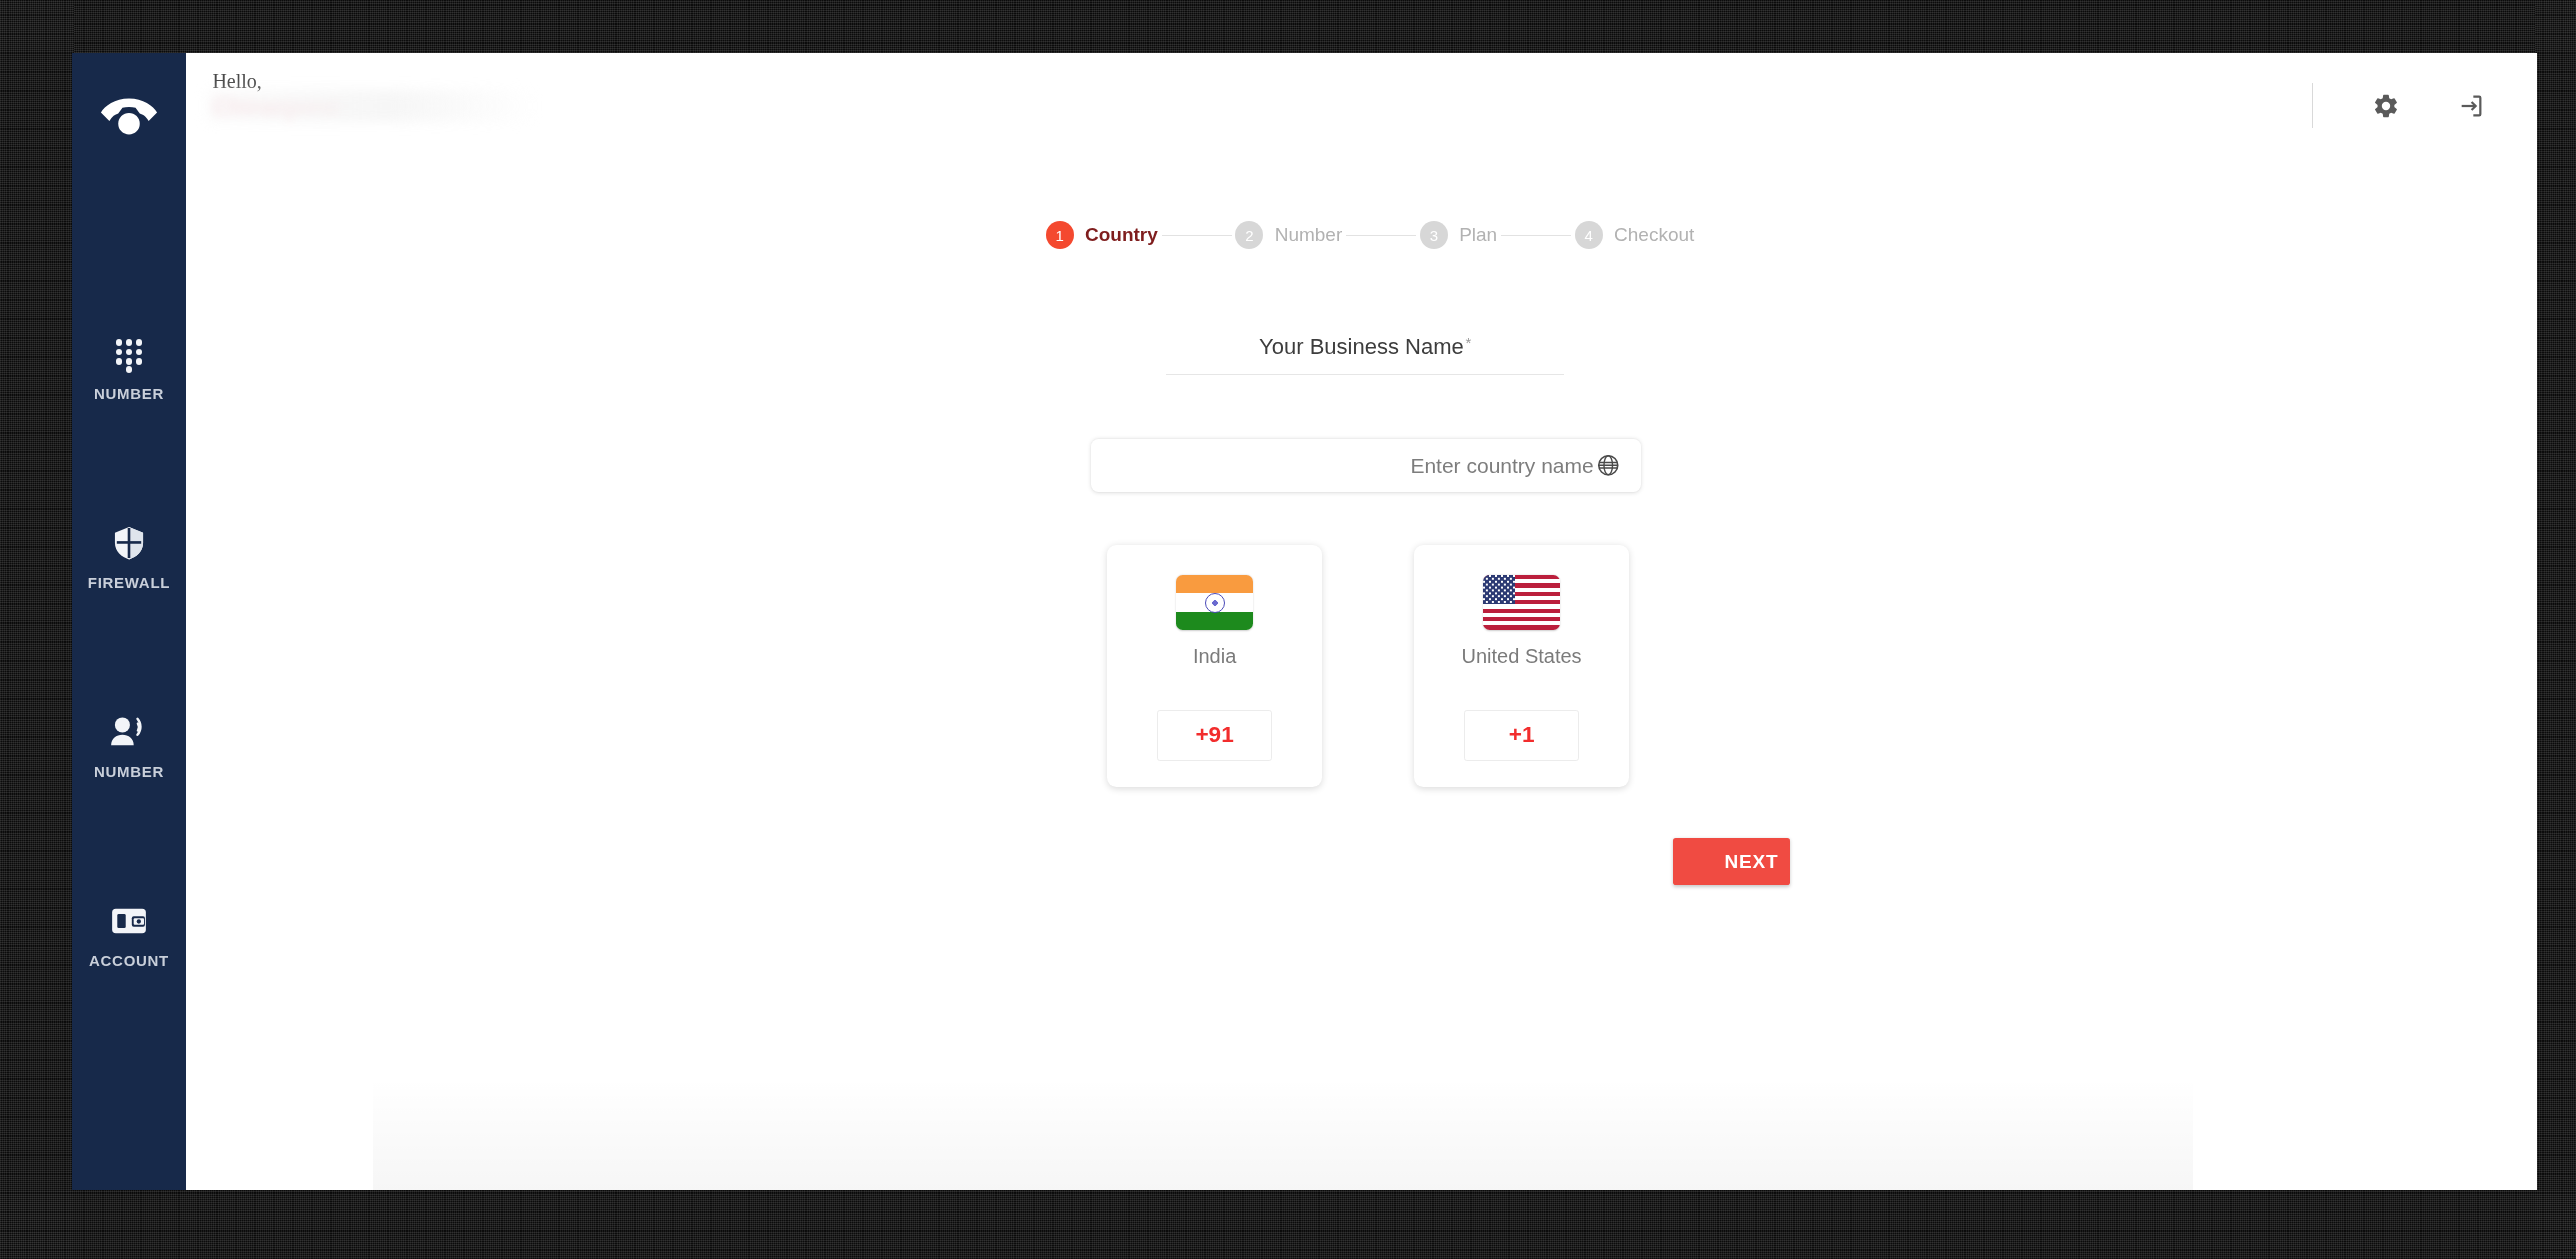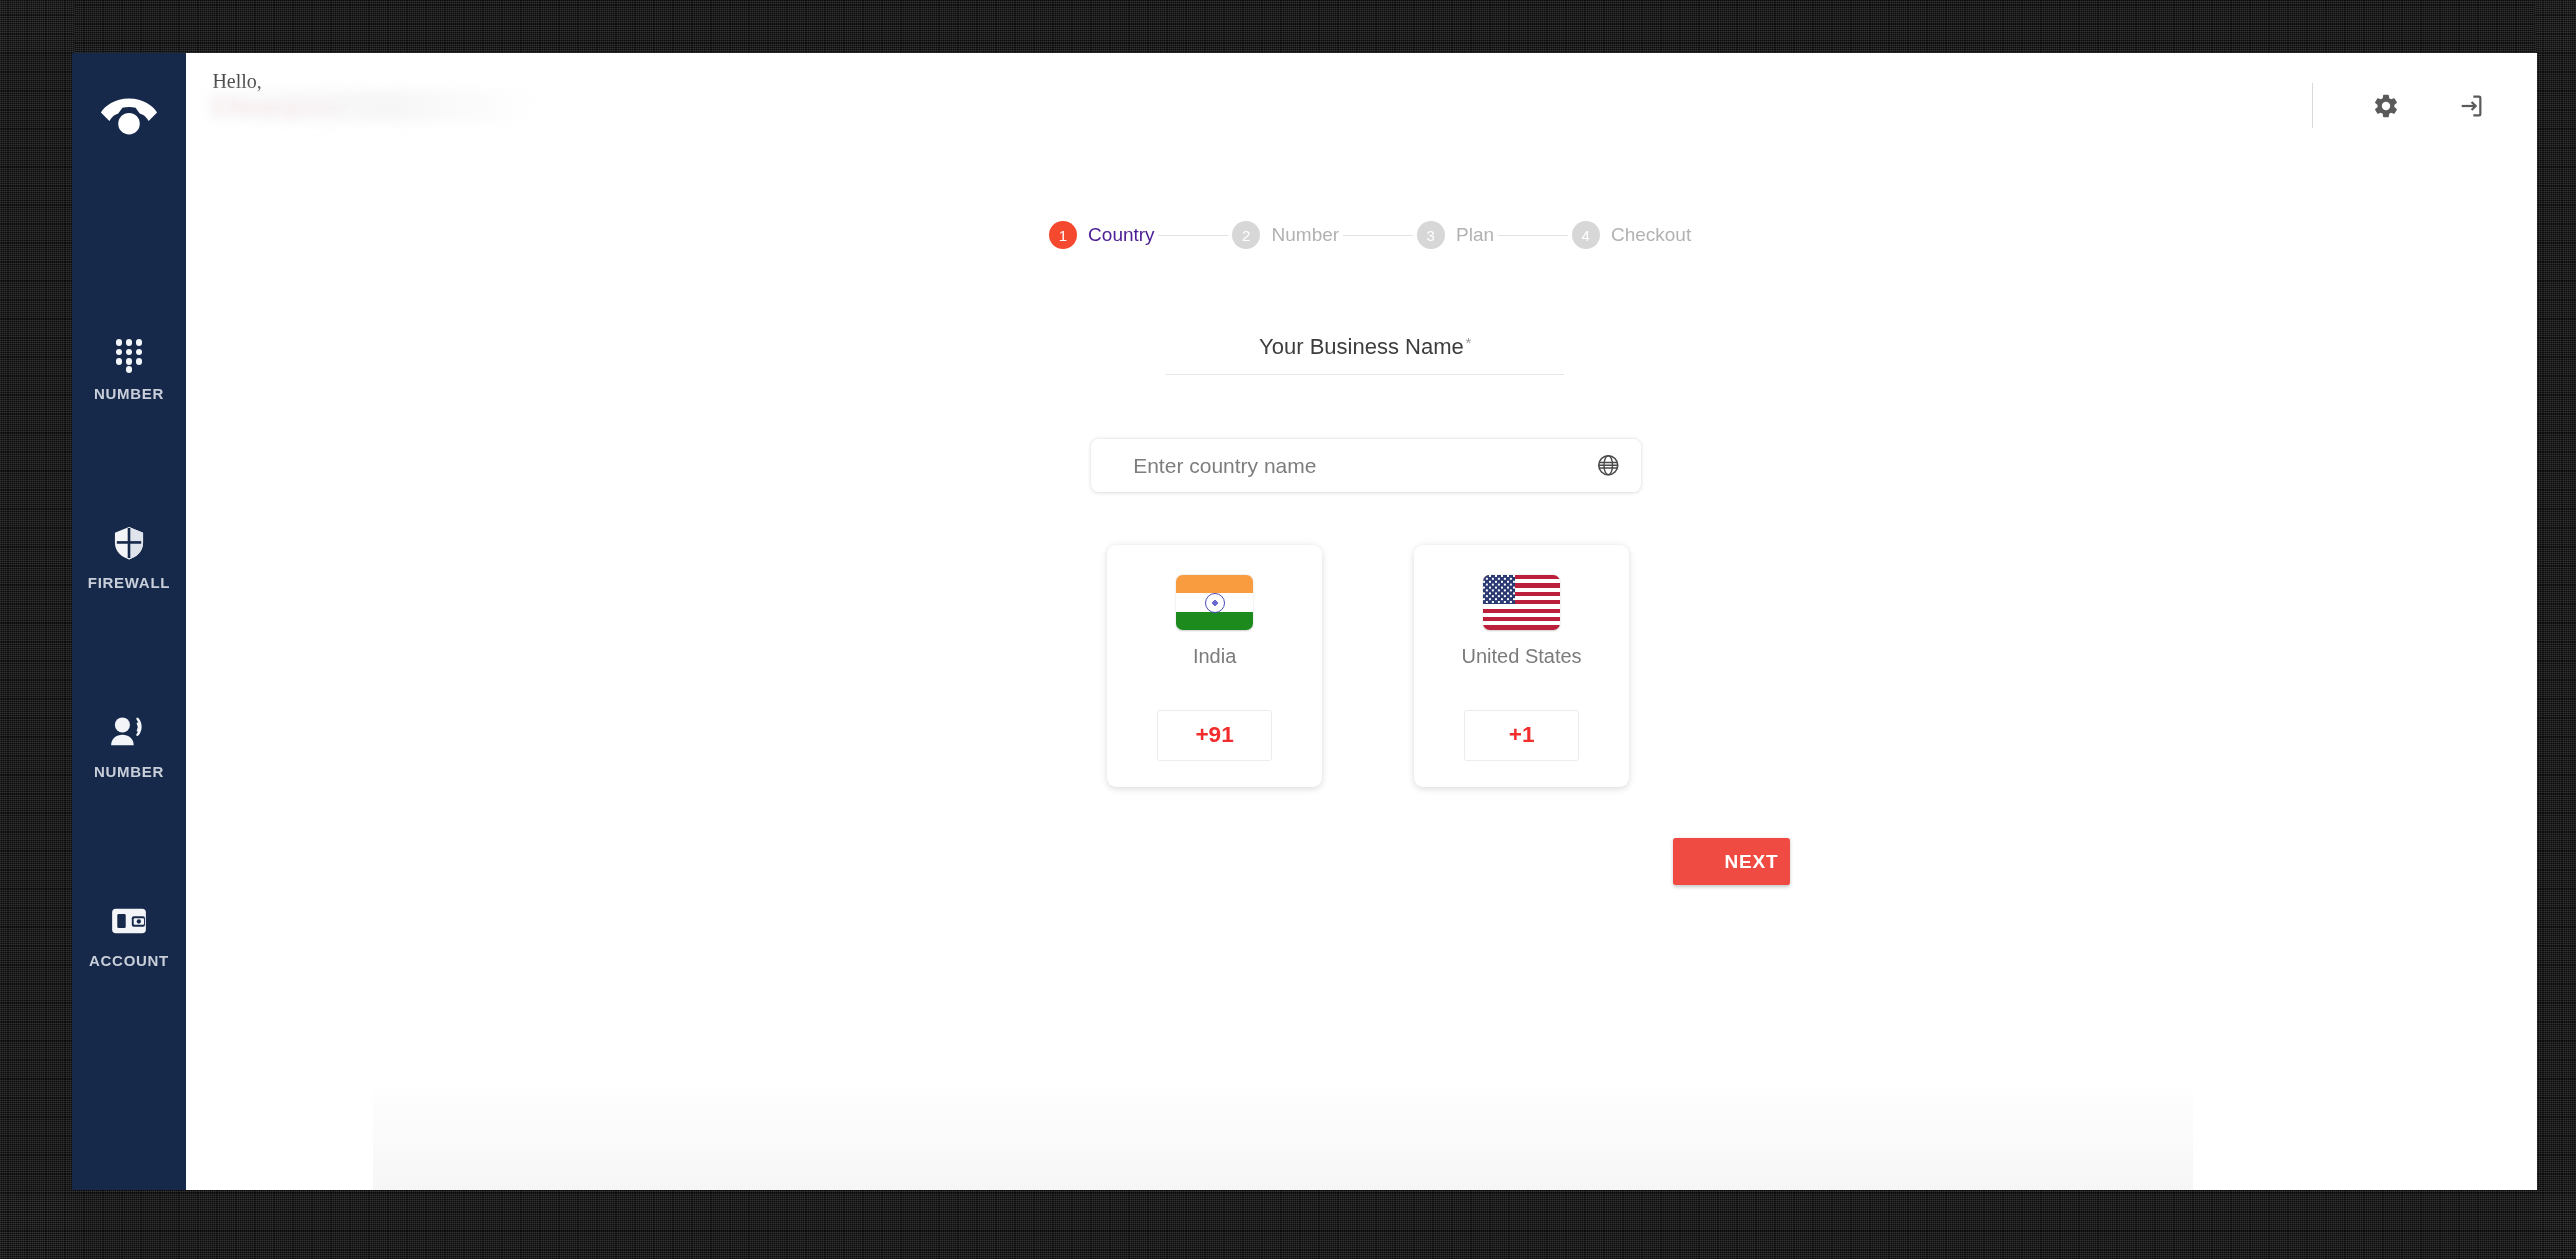--- a/index.html
+++ b/index.html
@@ -207,21 +207,21 @@
     color: #ffffff;
     background: #d7d7d7;
     margin-right: 11.3px;
   }
   .step.active .step-bubble { background: #f4492f; }
   .step-label {
     font-size: 19px;
     color: #b2b2b2;
     white-space: nowrap;
   }
-  .step.active .step-label { color: #4c1d95; font-weight: 400; }
+  .step.active .step-label { color: #7f1d1d; font-weight: 700; }
   .step-line {
     width: 70px;
     height: 0.9px;
     background: #e2e2e2;
     margin: 0 3.8px;
   }
 
   
   #business-field {
     margin-top: 85px;
@@ -269,21 +269,21 @@
     box-sizing: border-box;
   }
   #country-input {
     flex: 1;
     border: 0;
     outline: none;
     background: transparent;
     font-family: "Liberation Sans", sans-serif;
     font-size: 21px;
     color: #4d4d4d;
-    text-align: left;
+    text-align: right;
     padding-left: 21px;
   }
   #country-input::placeholder { color: #7d7d7d; opacity: 1; }
 
   
   #country-cards {
     margin-top: 53px;
     margin-left: 13.2px;
     display: flex;
     gap: 92px;

